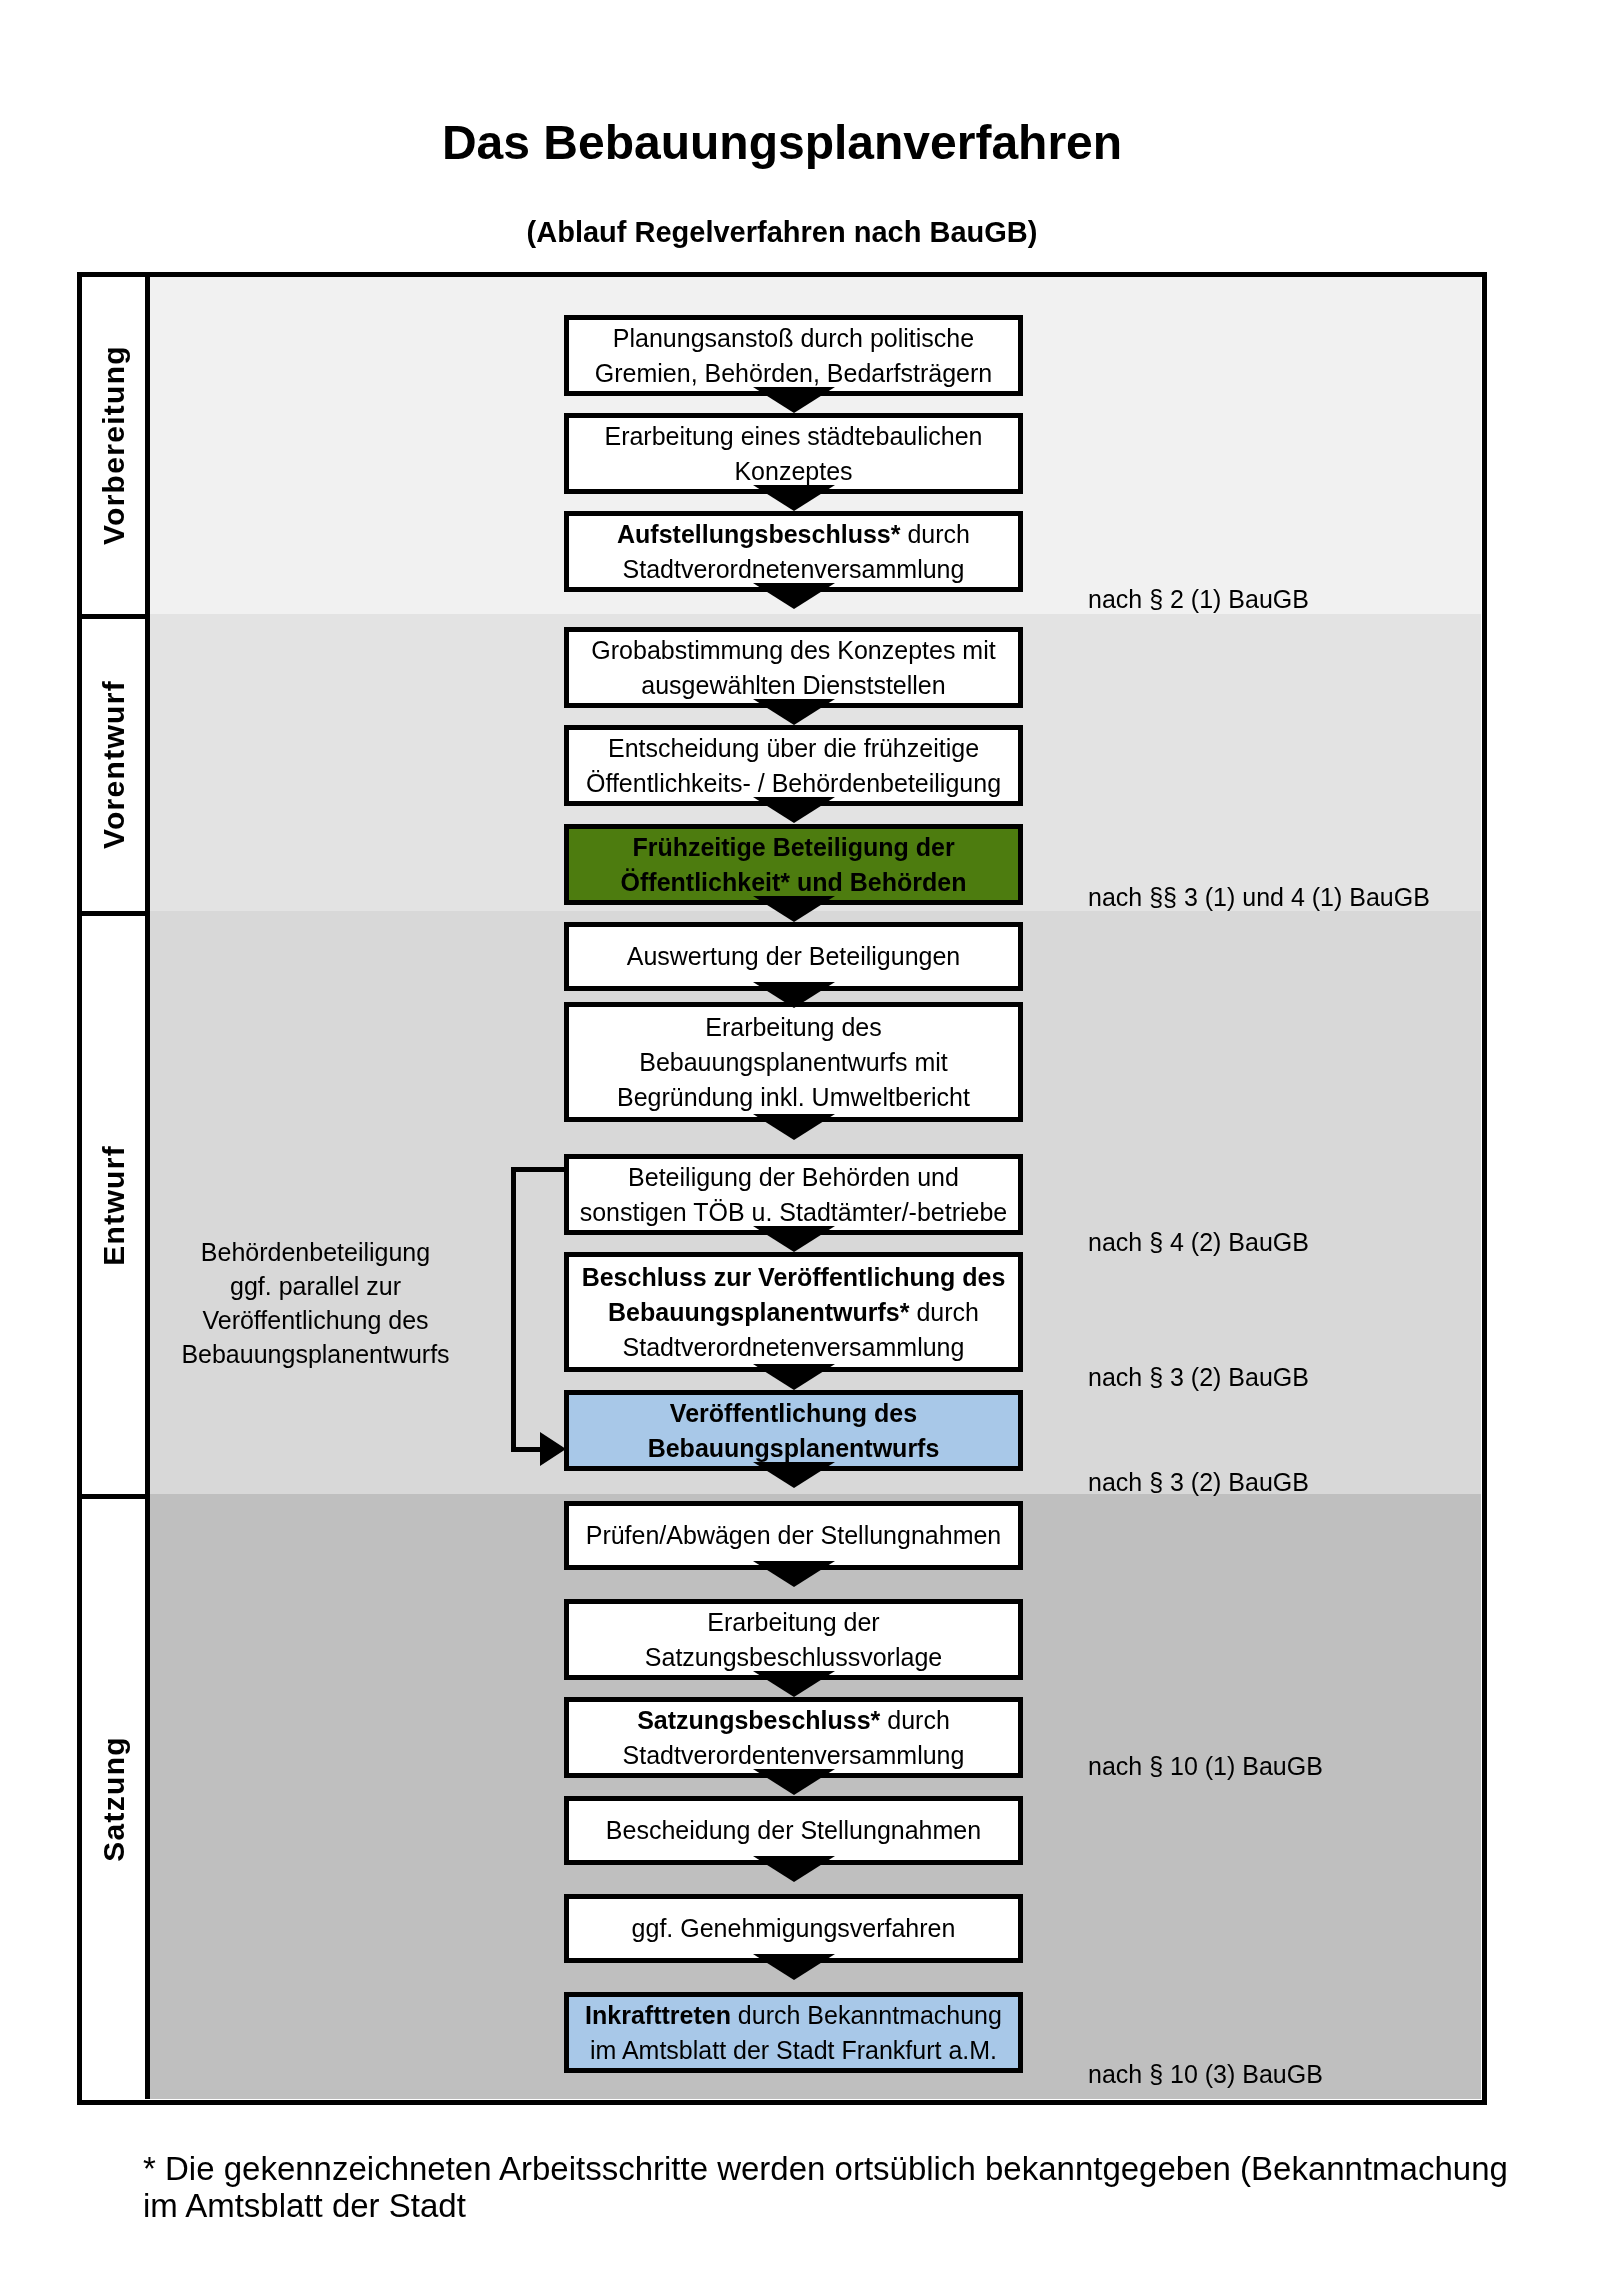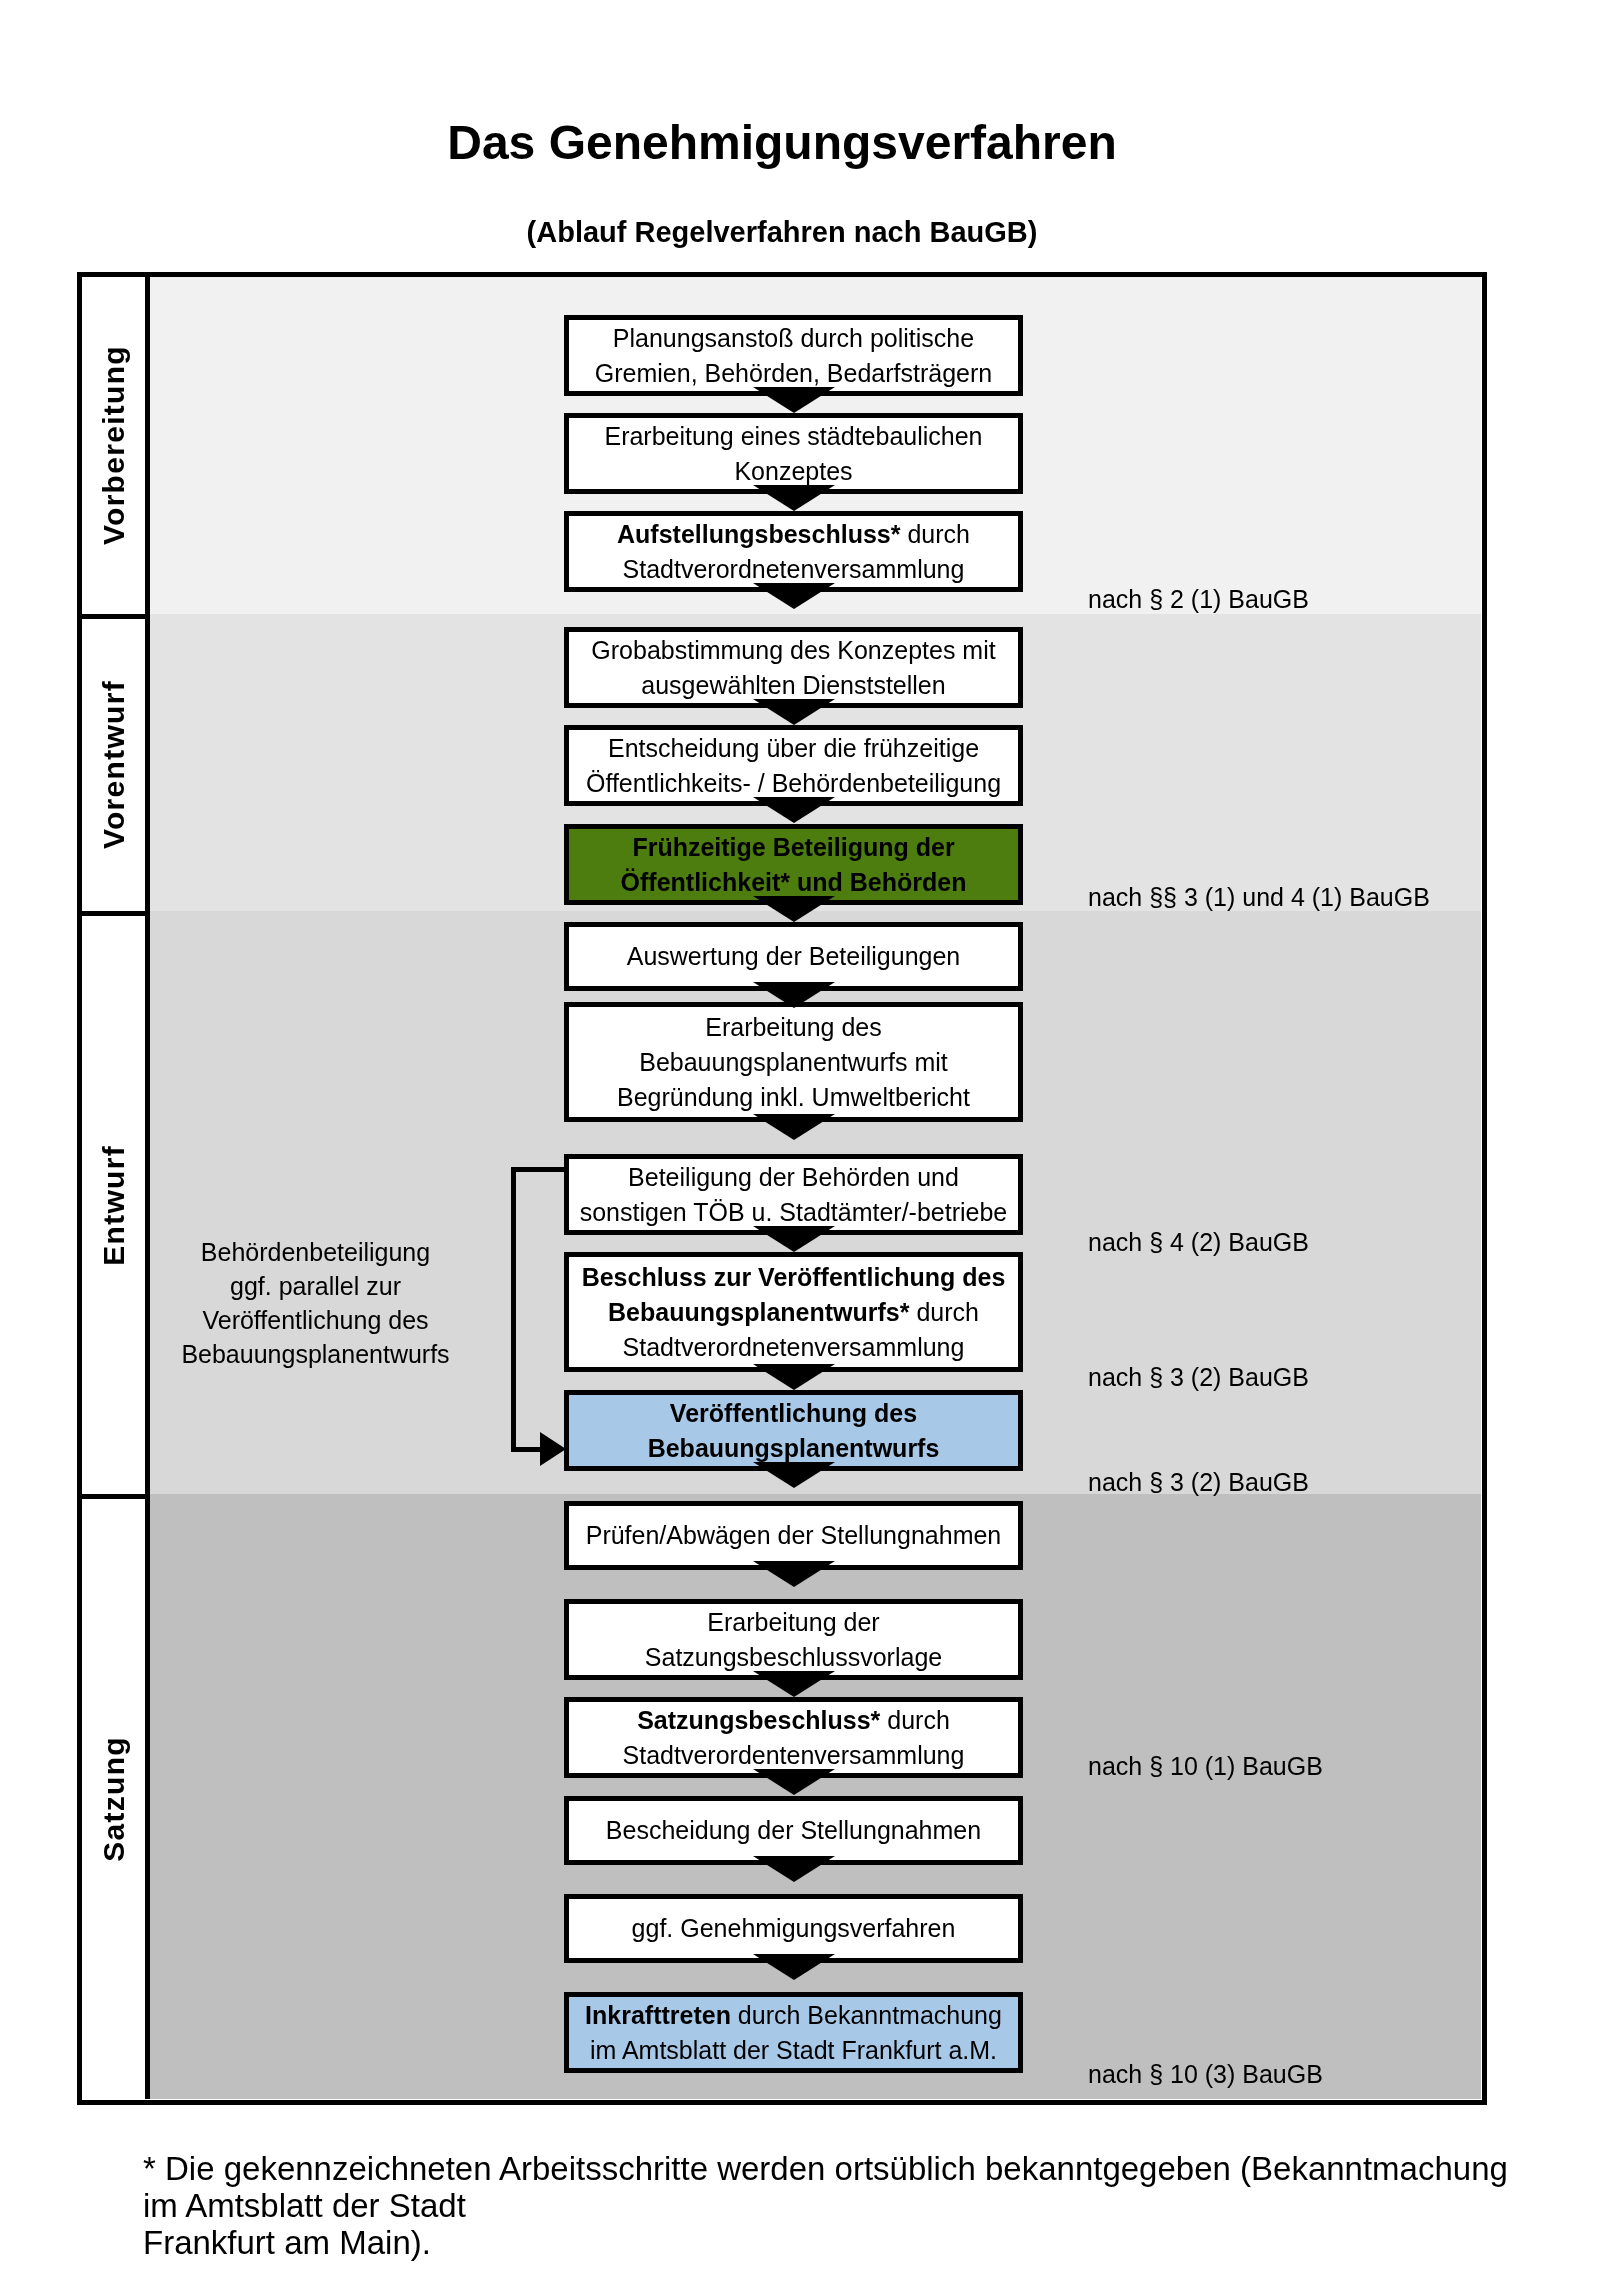--- a/index.html
+++ b/index.html
@@ -45,21 +45,21 @@
                     border-top:17px solid transparent; border-bottom:17px solid transparent;
                     border-left:26px solid #000; }
 
   .footnote { position:absolute; left:143px; top:2150px; width:1388px;
               font-size:33px; line-height:37px; }
 </style>
 </head>
 <body>
 
 <div class="page">
-  <div class="title">Das Genehmigungsverfahren</div>
+  <div class="title">Das Bebauungsplanverfahren</div>
   <div class="subtitle">(Ablauf Regelverfahren nach BauGB)</div>
 
   <div class="diagram">
     <div id="sections">
         <div class="section-bg" style="top: 0px; height: 337px; background: rgb(241, 241, 241);"></div>
         <div class="section-bg" style="top: 337px; height: 297px; background: rgb(227, 227, 227);"></div>
         <div class="section-bg" style="top: 634px; height: 584px; background: rgb(216, 216, 216);"></div>
         <div class="section-bg" style="top: 1217px; height: 605px; background: rgb(191, 191, 191);"></div>
       </div>
     <div id="sidebar">
@@ -176,16 +176,15 @@
     </div>
 
     <div class="conn-line" style="left:429px; top:890px; width:54px; height:4.6px;"></div>
     <div class="conn-line" style="left:429px; top:890px; width:4.6px; height:284px;"></div>
     <div class="conn-line" style="left:429px; top:1170px; width:33px; height:4.6px;"></div>
     <div class="conn-arrowhead"></div>
   </div>
 
   <div class="footnote">
     <div>* Die gekennzeichneten Arbeitsschritte werden ortsüblich bekanntgegeben (Bekanntmachung im Amtsblatt  der Stadt</div>
-    <div>Frankfurt am Main).</div>
   </div>
 </div>
 
 
 </body></html>

